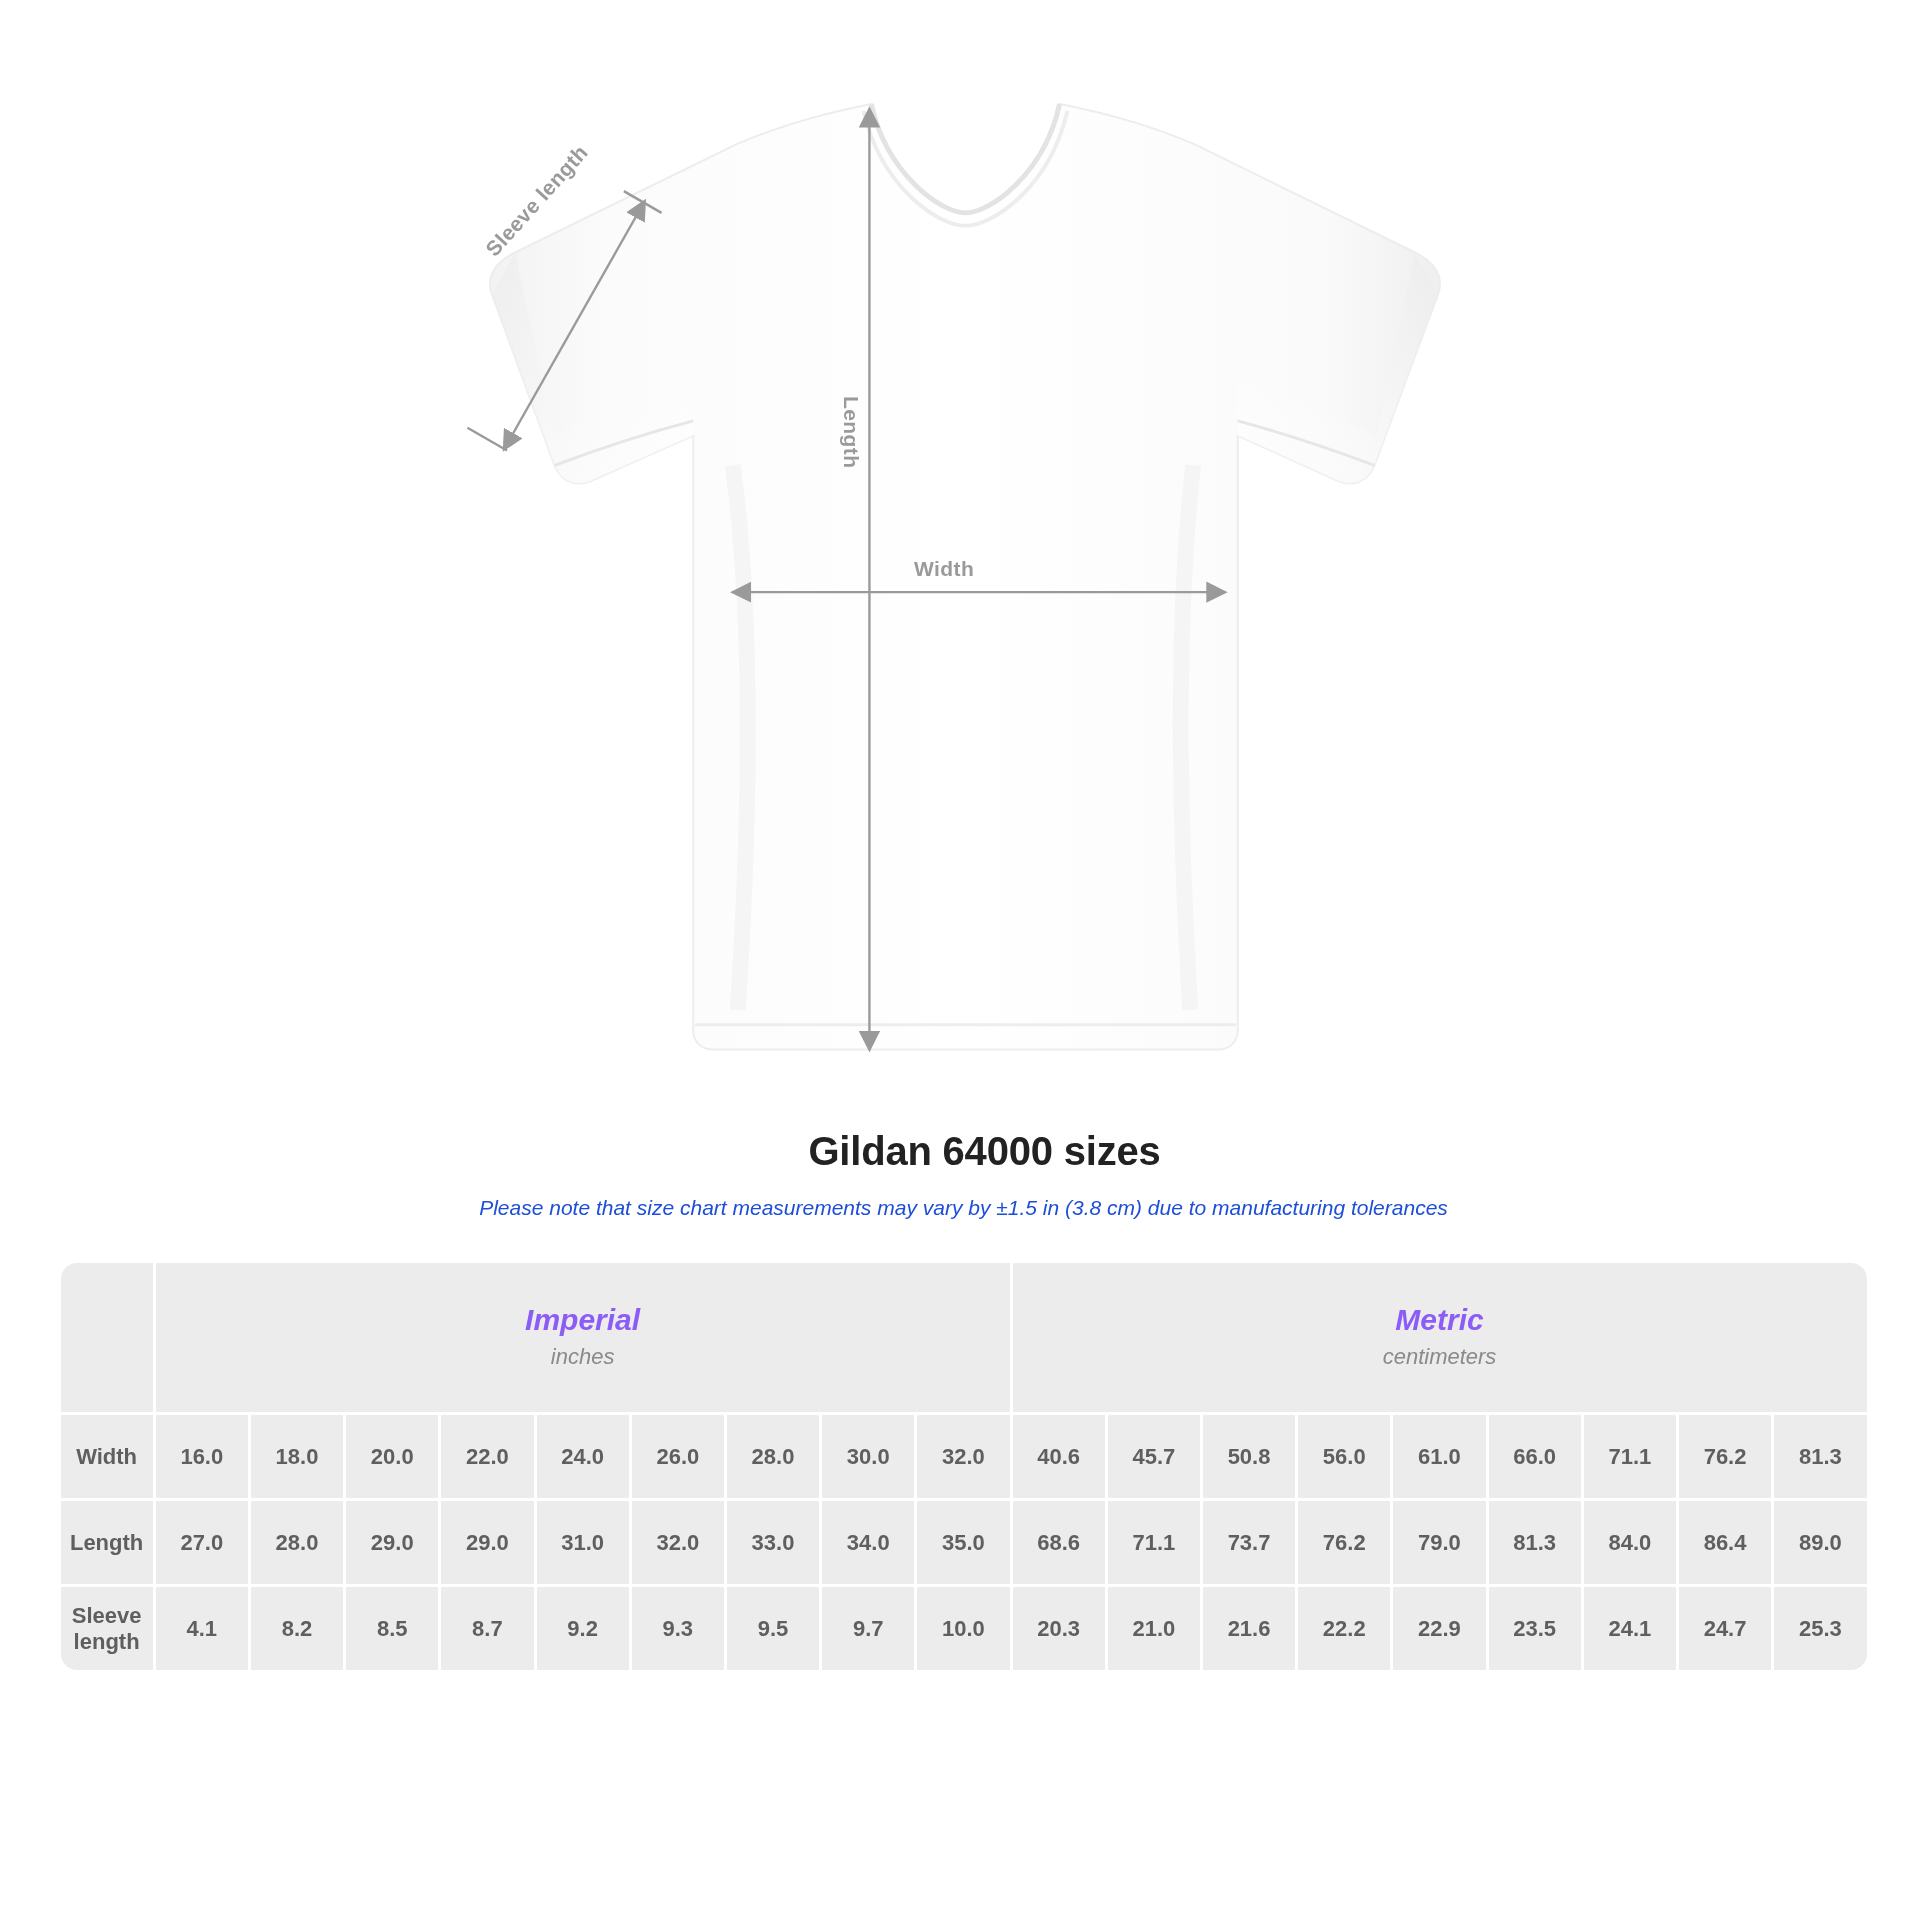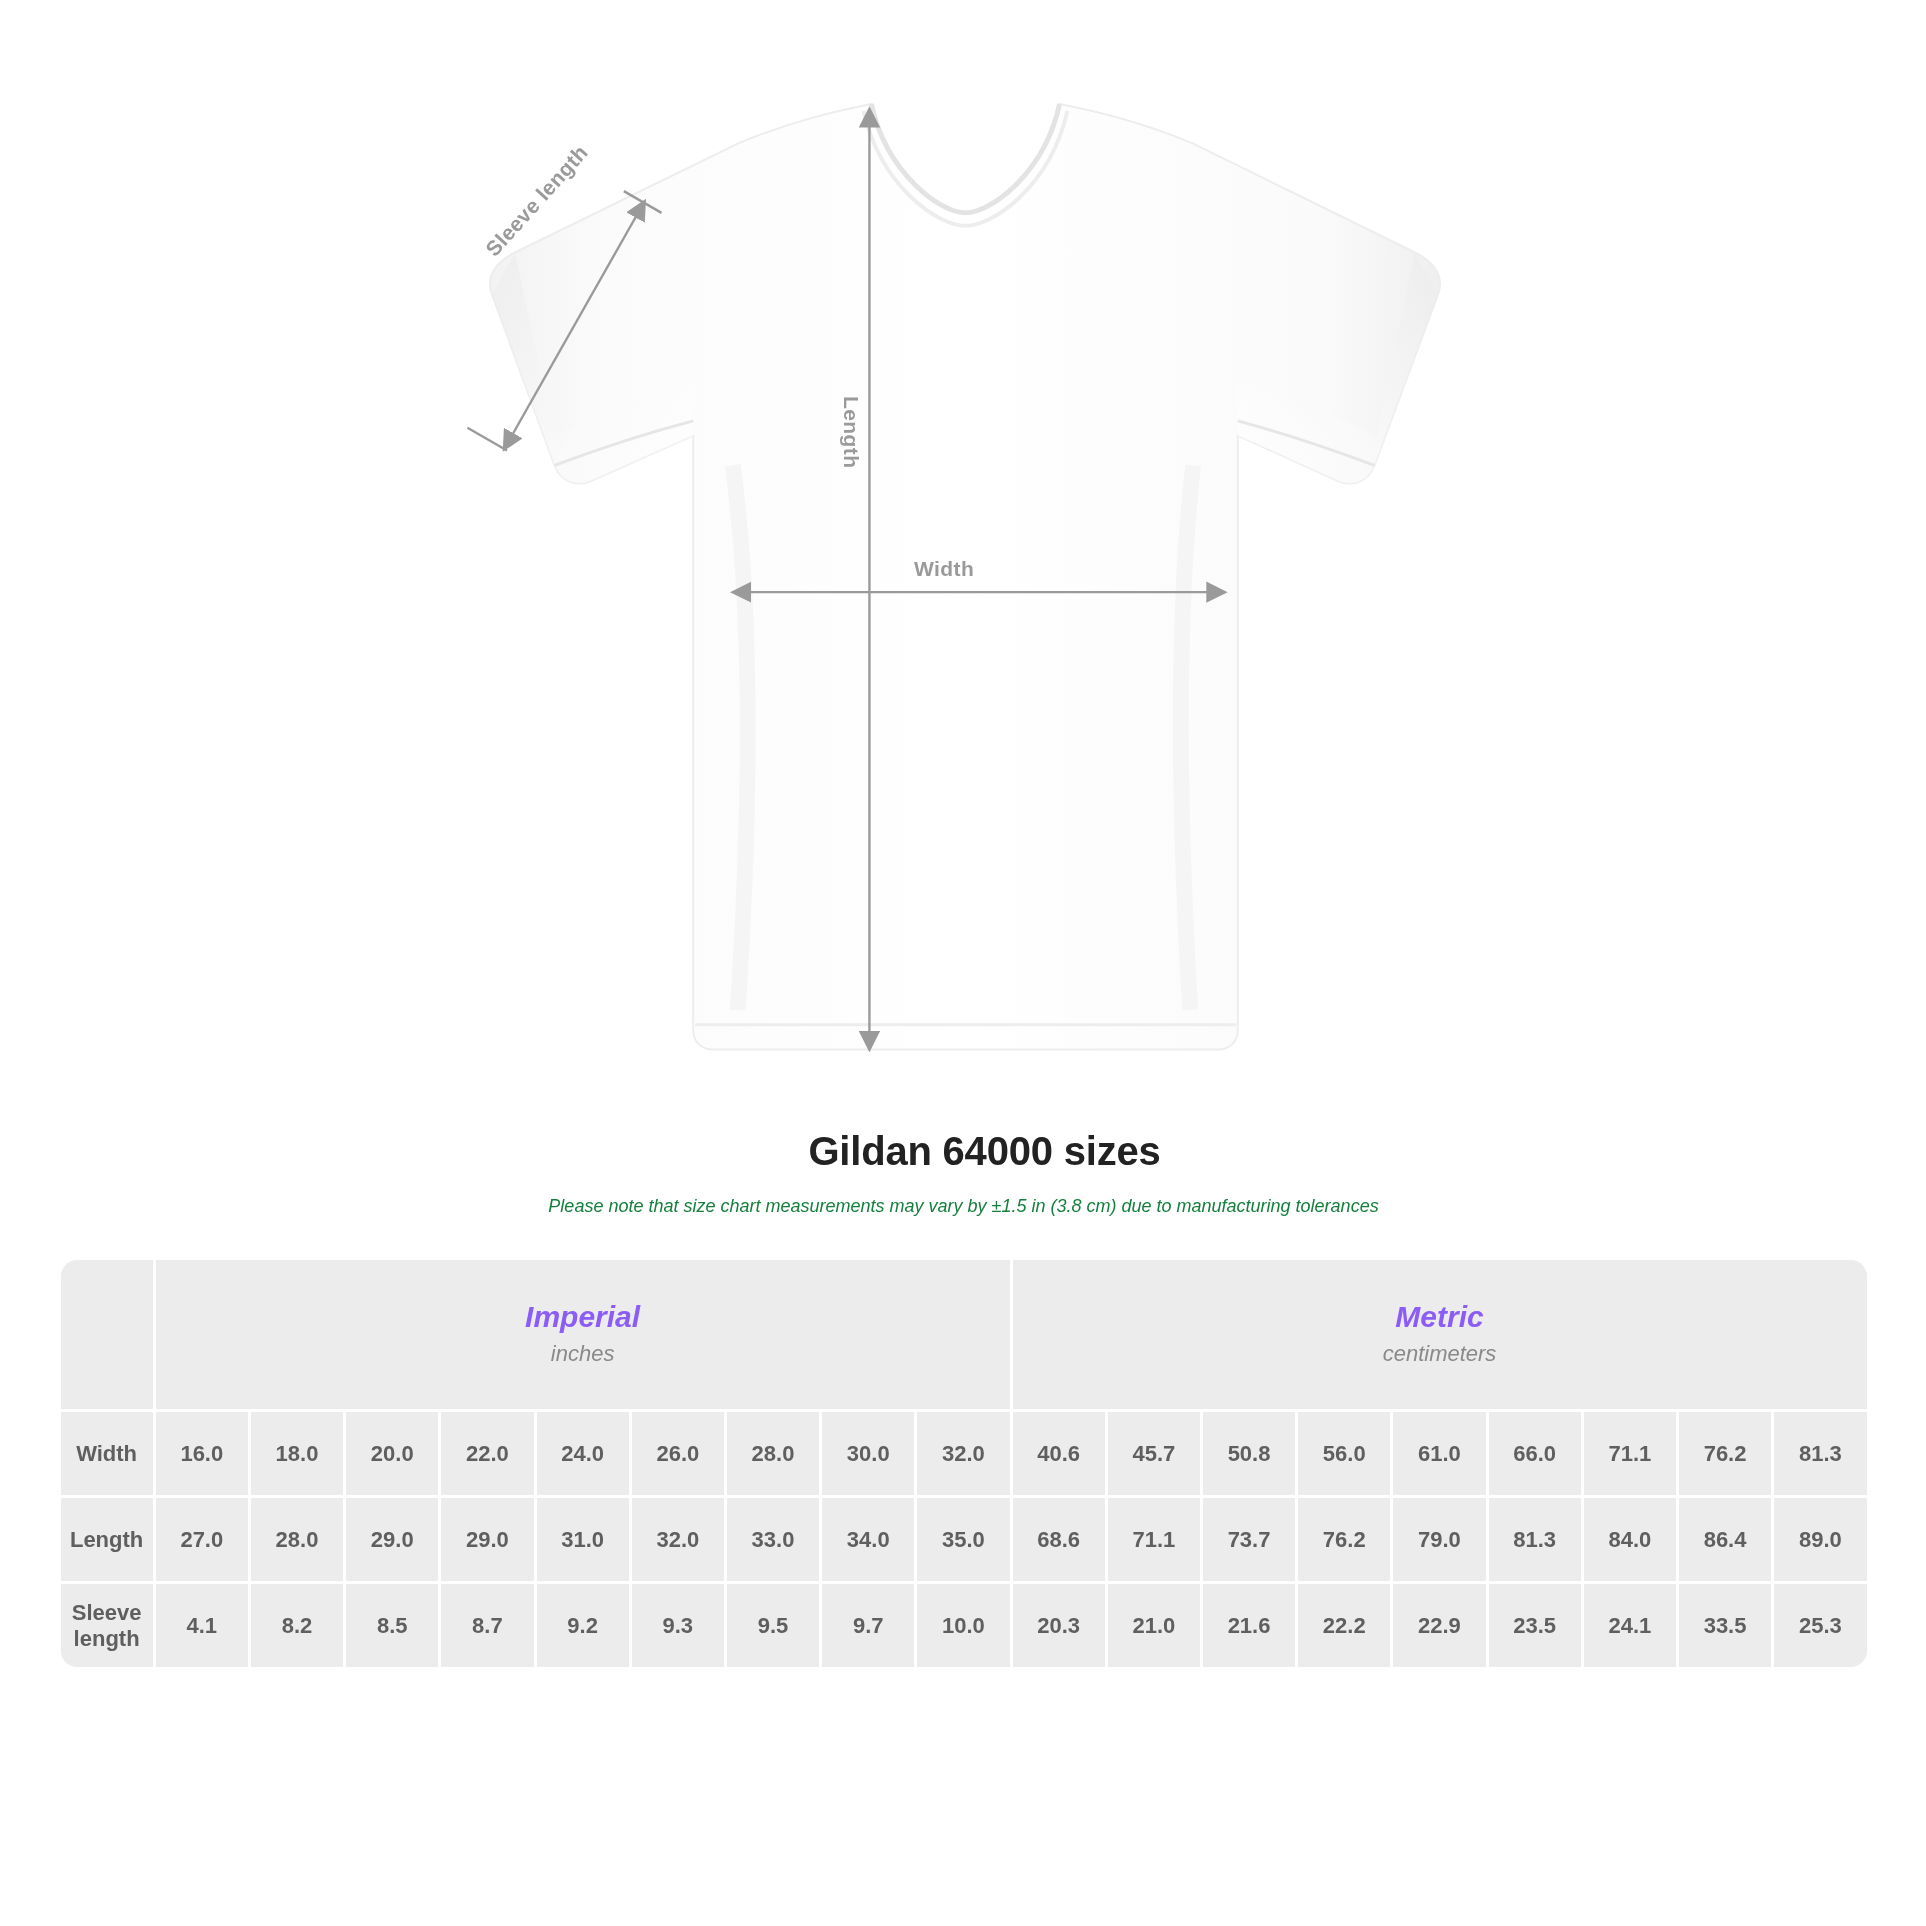--- a/index.html
+++ b/index.html
@@ -64,23 +64,23 @@
   }
   .chart-title {
     font-size: 40px;
     font-weight: bold;
     color: #222;
     letter-spacing: -0.2px;
     padding-left: 42px;
   }
   .chart-note {
     margin-top: 22px;
-    font-size: 18px;
+    font-size: 21px;
     font-style: italic;
-    color: #15803d;
+    color: #1d4ed8;
   }
 
   
   .table-wrap {
     margin: 40px auto 0 auto;
     width: 1812px;
   }
   table.size-table {
     width: 1812px;
     border-collapse: separate;
@@ -301,21 +301,21 @@
           <td class="value-cell">9.5</td>
           <td class="value-cell">9.7</td>
           <td class="value-cell">10.0</td>
           <td class="value-cell">20.3</td>
           <td class="value-cell">21.0</td>
           <td class="value-cell">21.6</td>
           <td class="value-cell">22.2</td>
           <td class="value-cell">22.9</td>
           <td class="value-cell">23.5</td>
           <td class="value-cell">24.1</td>
-          <td class="value-cell">33.5</td>
+          <td class="value-cell">24.7</td>
           <td class="value-cell">25.3</td>
         </tr>
       </tbody>
     </table>
   </div>
 
 </div>
 
 
 </body></html>

